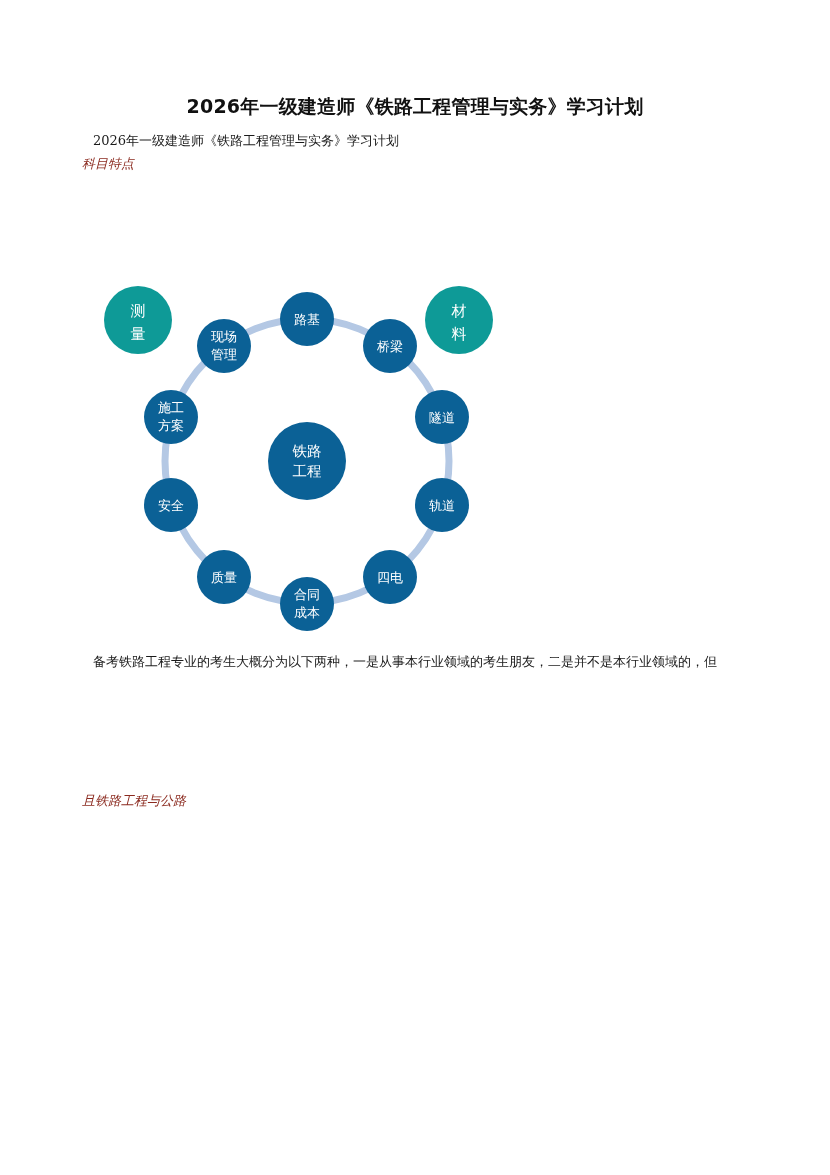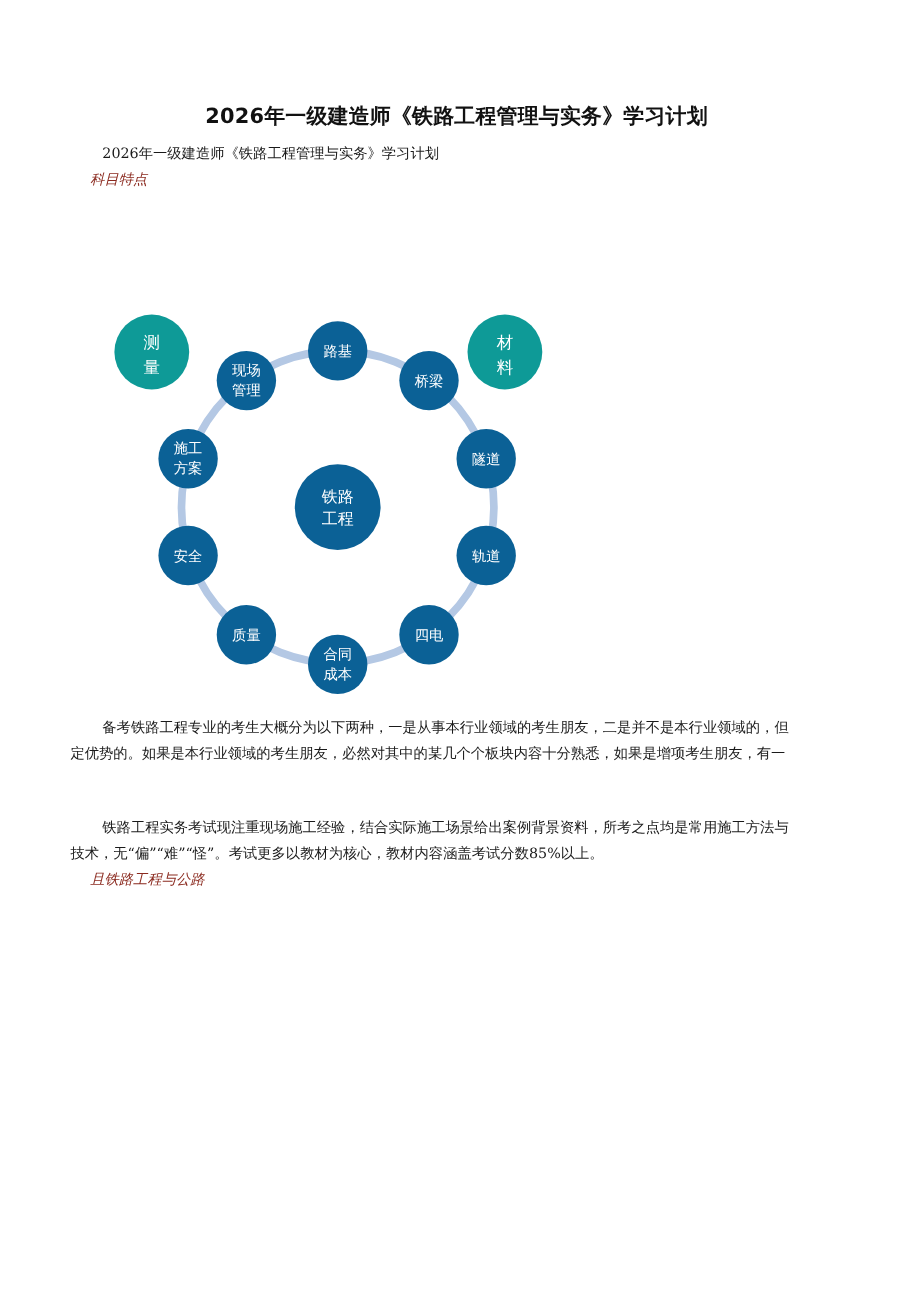--- a/index.html
+++ b/index.html
@@ -93,23 +93,18 @@
       <g>
         <circle cx="224" cy="346" r="27" fill="#0b6196"></circle>
         <text class="node-label" x="224" y="341" text-anchor="middle">现场</text>
         <text class="node-label" x="224" y="359" text-anchor="middle">管理</text>
       </g>
     </svg>
   </div>
 
   <div class="text-block" style="top:650px;">
     <div class="line indent">备考铁路工程专业的考生大概分为以下两种，一是从事本行业领域的考生朋友，二是并不是本行业领域的，但</div>
-    <div class="line">定优势的。如果是本行业领域的考生朋友，必然对其中的某几个个板块内容十分熟悉，如果是增项考生朋友，有一</div>
   </div>
 
-  <div class="text-block" style="top:741px;">
-    <div class="line indent">铁路工程实务考试现注重现场施工经验，结合实际施工场景给出案例背景资料，所考之点均是常用施工方法与</div>
-    <div class="line">技术，无“偏”“难”“怪”。考试更多以教材为核心，教材内容涵盖考试分数85%以上。</div>
-  </div>
 
   <div class="section-heading" style="top:790px;">且铁路工程与公路</div>
 
 </div>
 
 </body></html>

